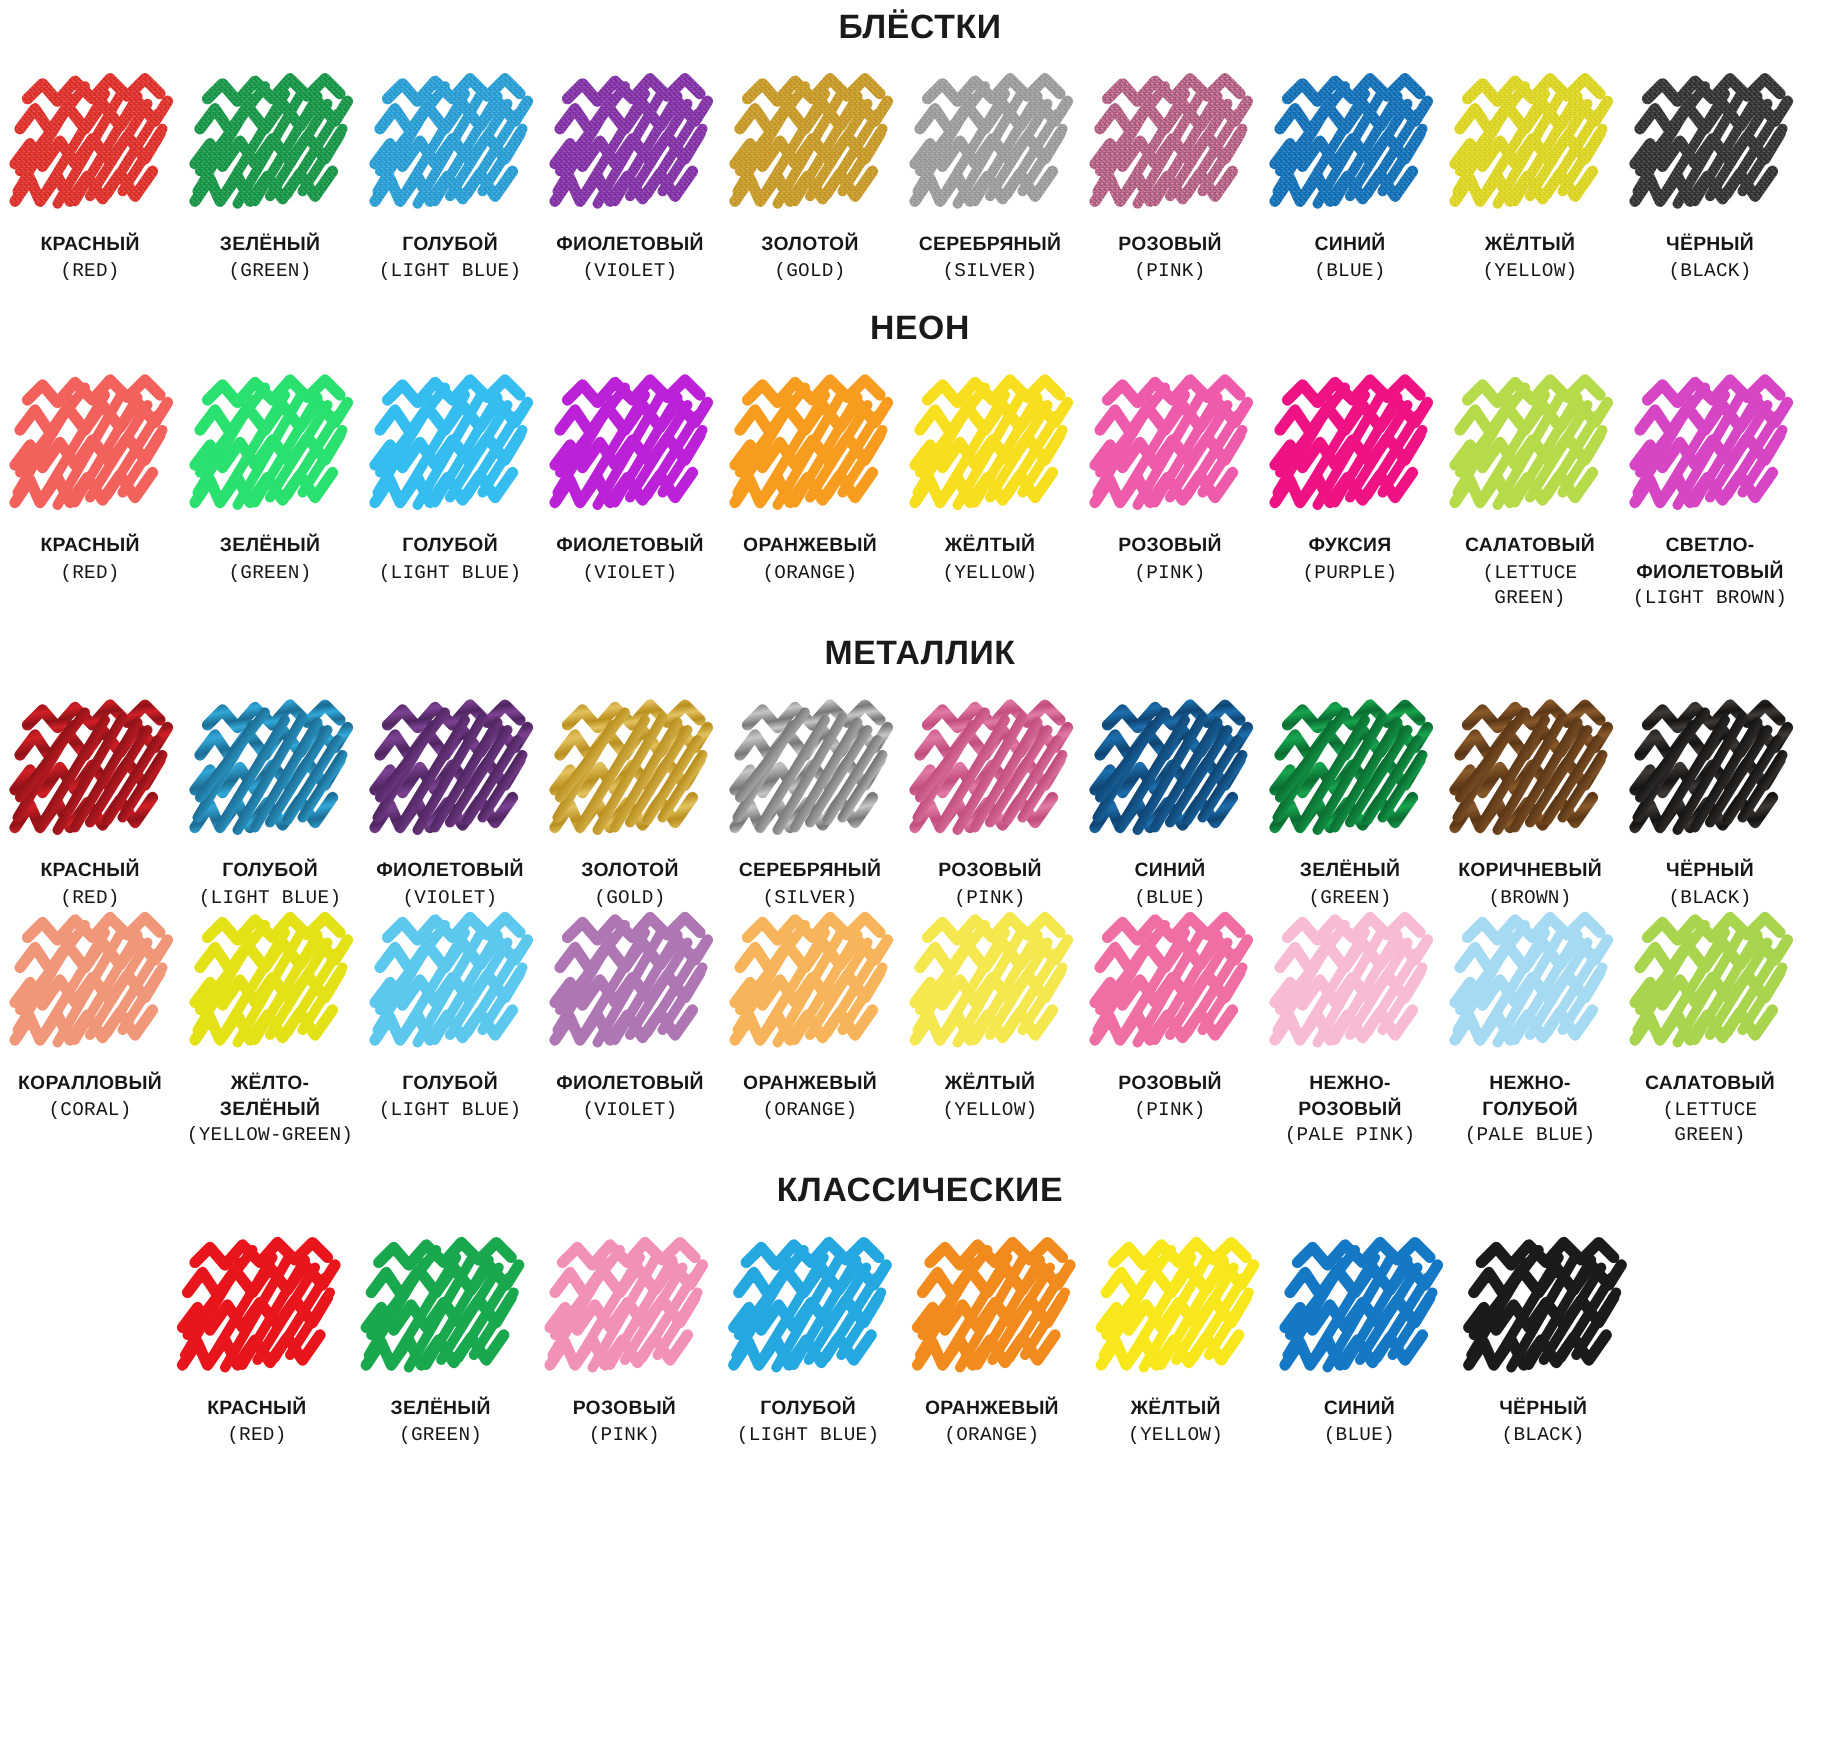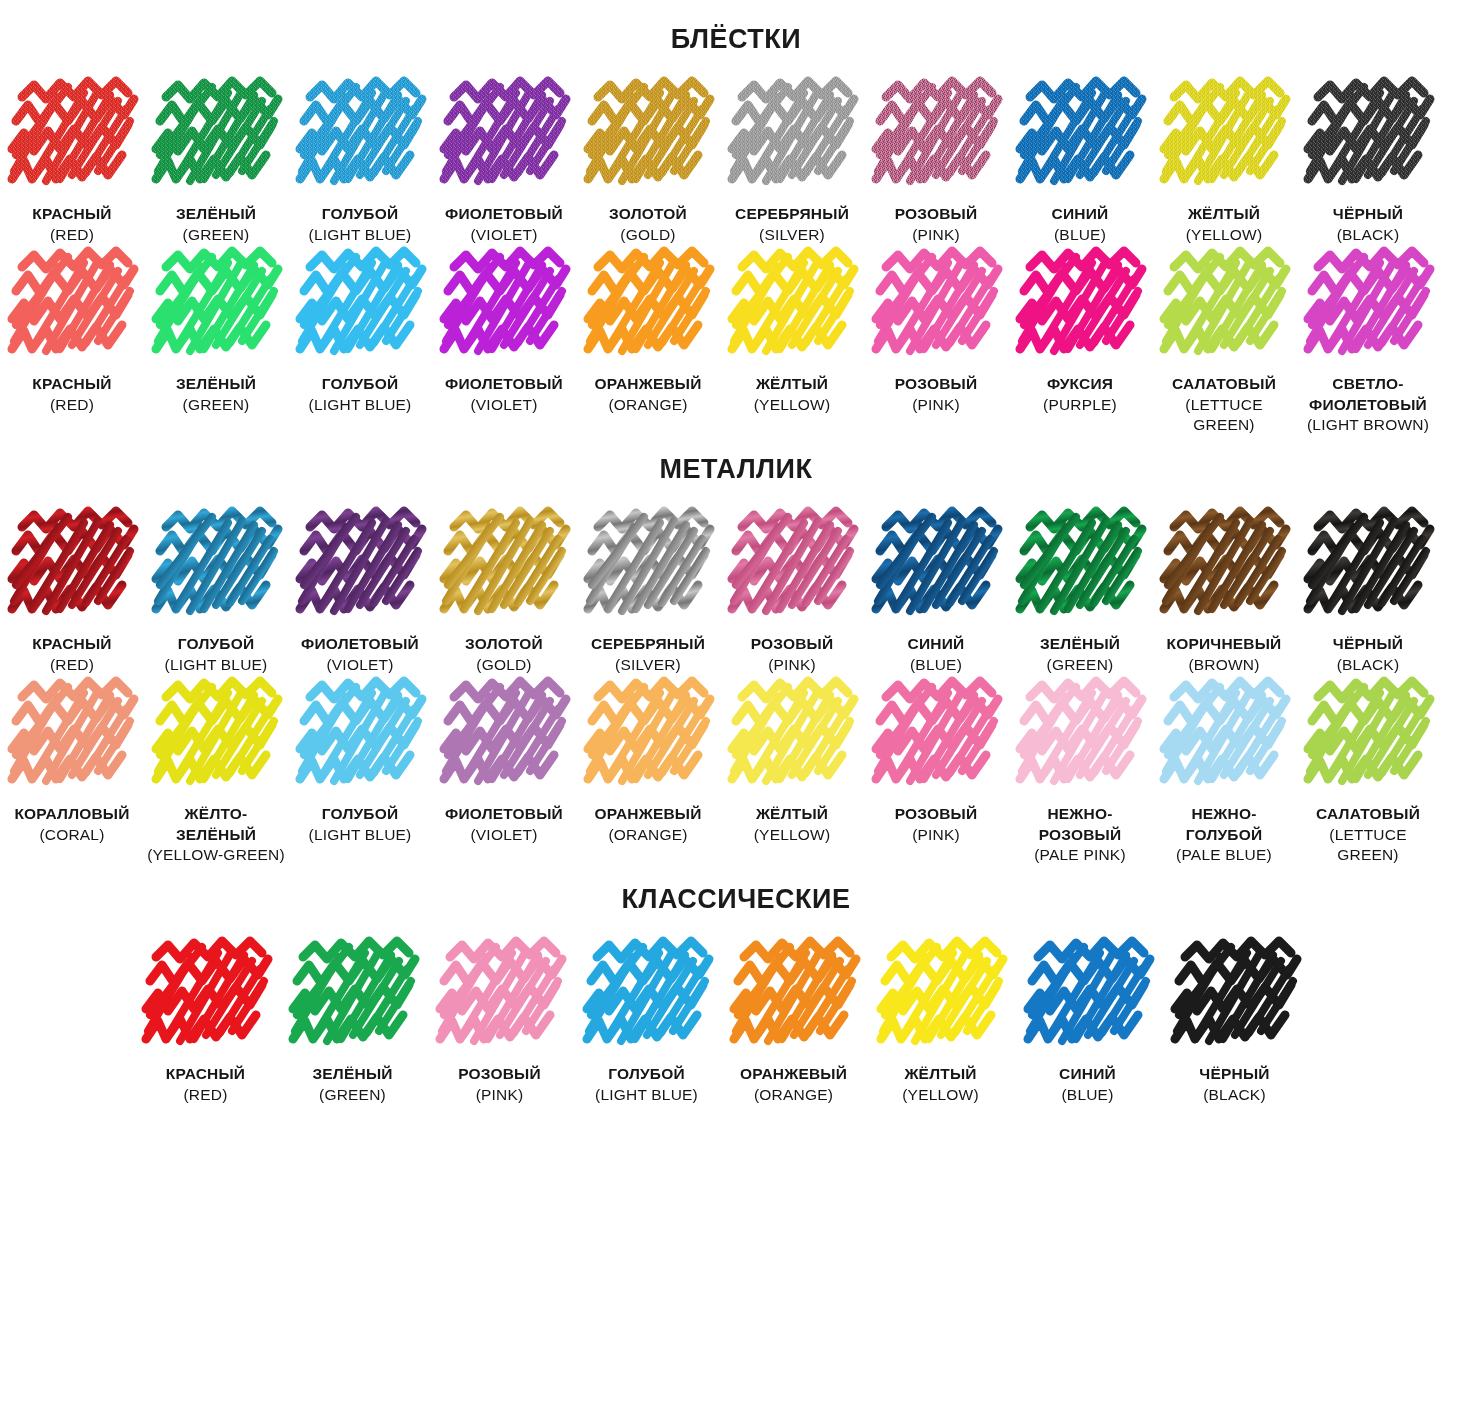--- a/index.html
+++ b/index.html
@@ -46,24 +46,24 @@
   .caption{
     text-align:center;
     font-size:15.5px;
     font-weight:700;
     color:#161616;
     line-height:1.33;
     letter-spacing:0.2px;
     white-space:pre-line;
     margin-top:11px;
   }
-  .caption .en{ font-weight:400; display:block; }
+  .caption .en{ font-weight:400; display:block;font-family:Liberation Mono, monospace; }
 
   
-  .sec-gl   .section-title{ padding-top:8px;  padding-bottom:22px;margin-top:18px; }
+  .sec-gl   .section-title{ padding-top:8px;  padding-bottom:22px; }
   .sec-neon .section-title{ padding-top:22px; padding-bottom:22px; }
   .sec-met  .section-title{ padding-top:20px; padding-bottom:22px; }
   .sec-pas  .section-title{ padding-top:20px; padding-bottom:22px; }
   .sec-cls  .section-title{ padding-top:20px; padding-bottom:22px; }
 
   .cols-10 .cell{ width:147px; }
   .cols-8  .cell{ width:147px; }
 </style>
 </head>
 <body>
@@ -398,20 +398,21 @@
                 <path d="M 80,98 L 120,34" stroke-width="8"></path>
                 <path d="M 92,96 L 124,46" stroke-width="8"></path>
               </g>
             </svg>
           </div>
           <div class="caption"><span>ЧЁРНЫЙ</span><span class="en">(BLACK)</span></div>
         </div>
       </div>
     </div>
     <div class="section sec-neon">
+      <div class="section-title">НЕОН</div>
       <div class="row cols-10">
         <div class="cell">
           <div class="swatch">
             <svg viewBox="0 0 132 118" width="132" height="118">
               <defs></defs>
               <g fill="none" stroke="#f2615c" stroke-linecap="round" stroke-linejoin="round">
                 <path d="M 6,104 L 18,86 L 26,104 L 40,84 L 50,104 L 64,84 L 76,102 L 90,82 L 102,100 L 116,80" stroke-width="9"></path>
                 <path d="M 6,74 L 18,58 L 28,76 L 42,56 L 54,74 L 68,54 L 82,72 L 96,52 L 110,70 L 122,50" stroke-width="9"></path>
                 <path d="M 10,46 L 22,30 L 34,48 L 48,28 L 62,46 L 76,26 L 90,44 L 104,24 L 118,40 L 128,24" stroke-width="9"></path>
                 <path d="M 16,22 L 28,10 L 40,24 L 54,8 L 68,22 L 82,6 L 96,20 L 110,6 L 122,18" stroke-width="9"></path>

